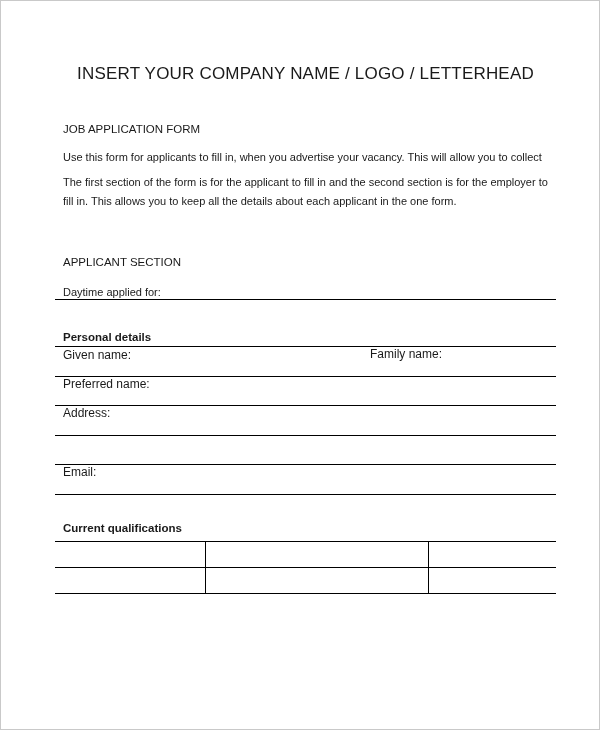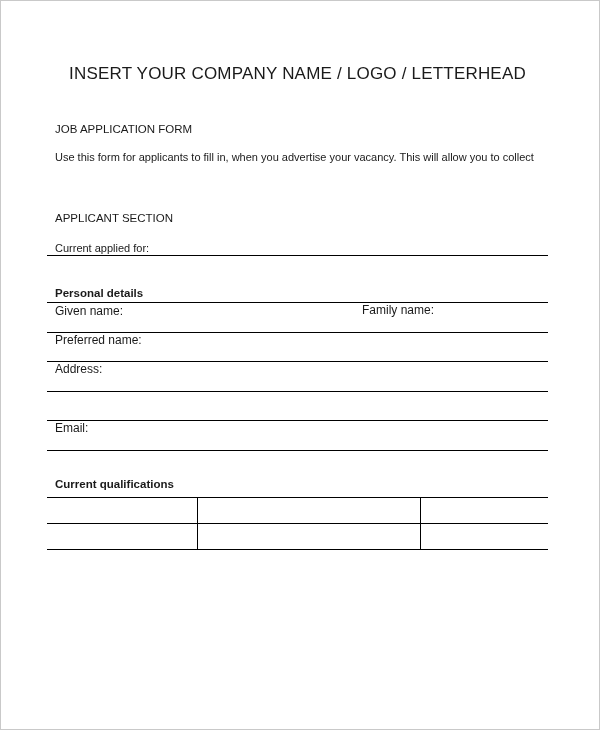--- a/index.html
+++ b/index.html
@@ -9,21 +9,21 @@
     height: 730px;
     box-sizing: border-box;
     background: #ffffff;
     border: 1px solid #c9c9c9;
     font-family: "Liberation Sans", "DejaVu Sans", sans-serif;
     color: #1a1a1a;
     overflow: hidden;
   }
   .content {
     position: absolute;
-    left: 46px;
+    left: 54px;
     top: 0;
     width: 501px;
   }
   .doc-title {
     margin-top: 63px;
     text-align: center;
     font-size: 17px;
     line-height: 20px;
     white-space: nowrap;
     letter-spacing: 0.2px;
@@ -108,25 +108,29 @@
   <div class="content">
 
     <div class="doc-title">INSERT YOUR COMPANY NAME / LOGO / LETTERHEAD</div>
 
     <div class="h-bold" id="h-job">JOB APPLICATION FORM</div>
 
     <div class="para" id="para-1">
       <div>Use this form for applicants to fill in, when you advertise your vacancy. This will allow you to collect</div>
     </div>
 
+    <div class="para" id="para-2">
+      <div>The first section of the form is for the applicant to fill in and the second section is for the employer to</div>
+      <div>fill in. This allows you to keep all the details about each applicant in the one form.</div>
+    </div>
 
     <div class="h-bold" id="h-applicant">APPLICANT SECTION</div>
 
     <div class="pos-row rule">
-      <span>Current applied for:</span>
+      <span>Daytime applied for:</span>
       <span class="fill"></span>
     </div>
 
     <div class="sub-heading rule">
       <span>Personal details</span>
     </div>
 
     <div class="field-row rule">
       <span class="fw-307">
         <span>Given name:</span>

